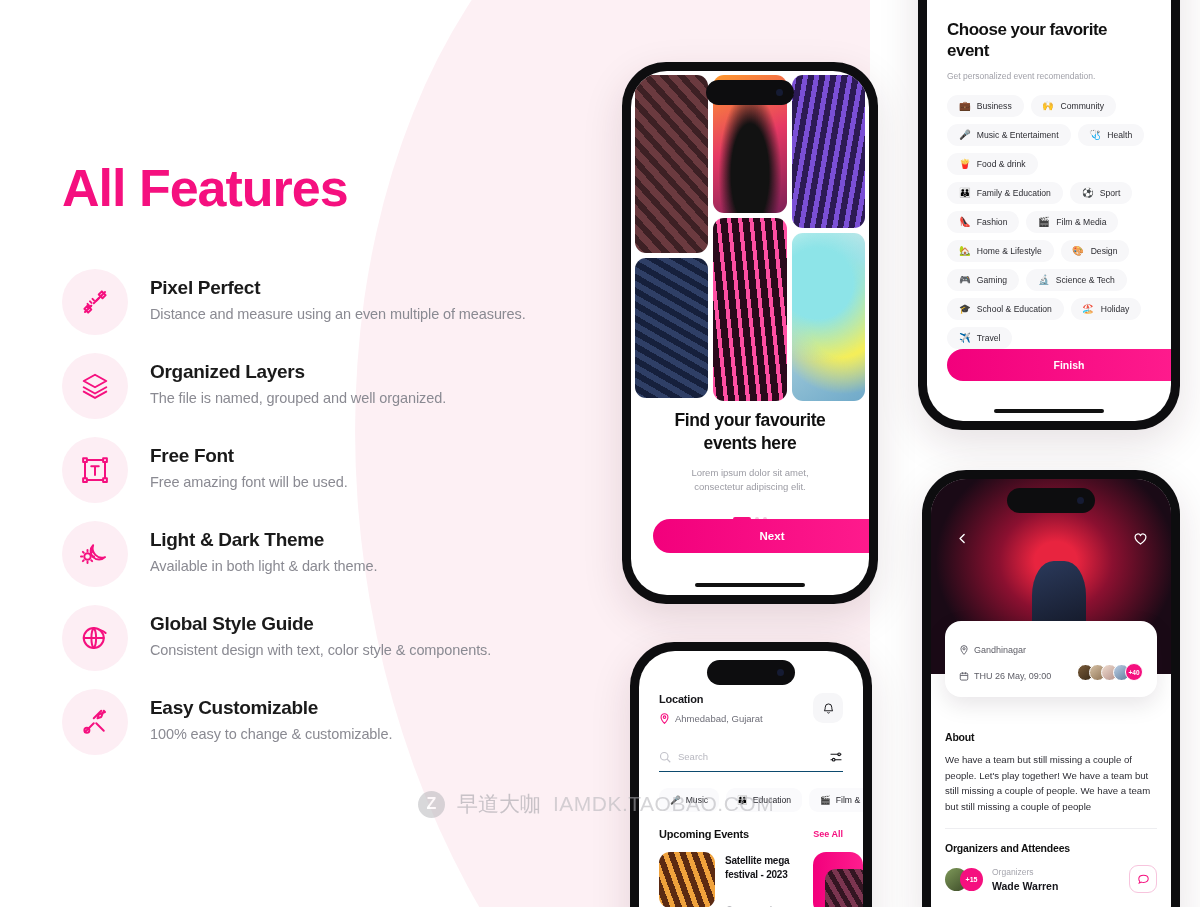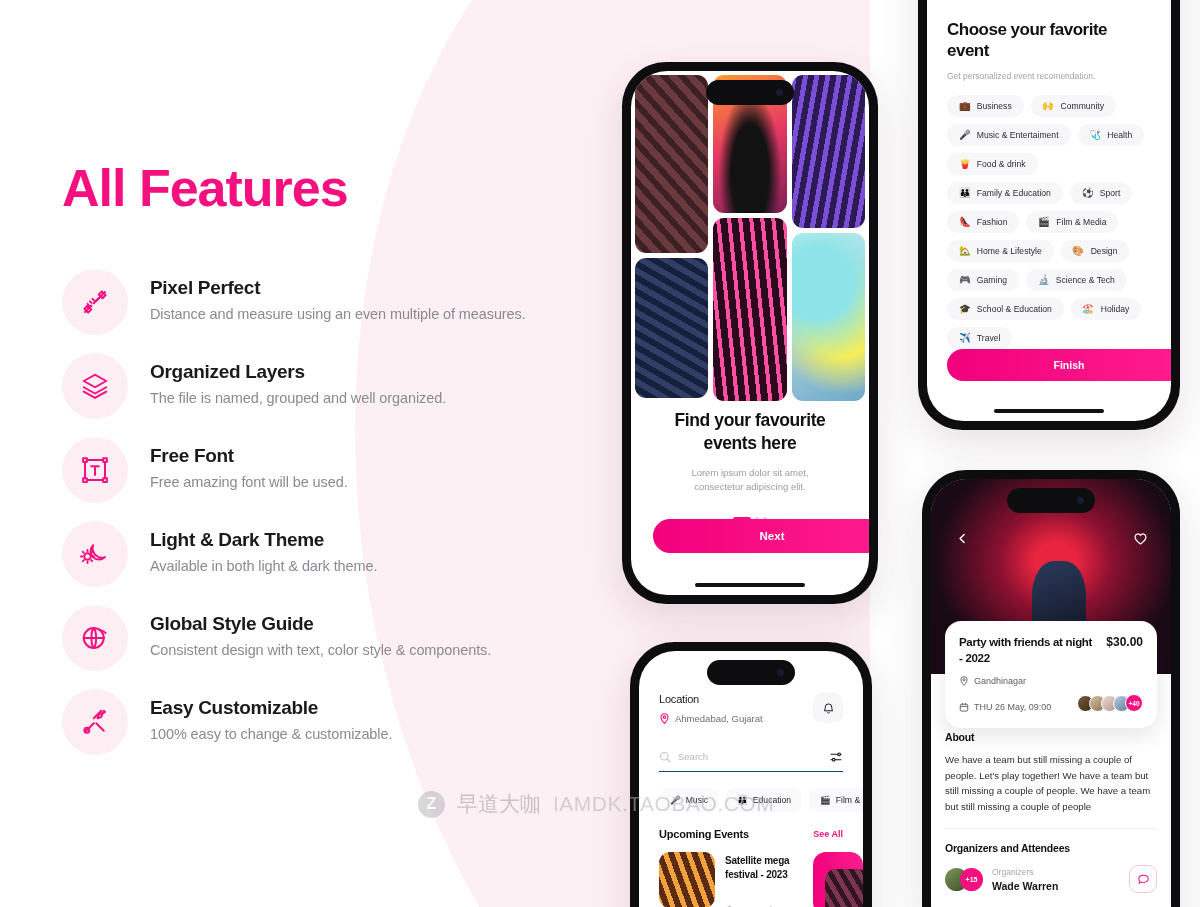--- a/index.html
+++ b/index.html
@@ -114,21 +114,21 @@
     display: inline-flex; align-items: center; gap: 6px;
     background: #f7f7f9; border-radius: 18px; padding: 6px 12px;
     font-size: 8.6px; color: #2c2c32; white-space: nowrap; cursor: pointer;
   }
   .chip .emo { font-size: 9.5px; line-height: 1; }
   #phone-categories .btn-primary { position: absolute; bottom: 40px; left: 20px; right: 20px; height: 32px; font-size: 10.5px; }
 
   
   #phone-home { left: 630px; top: 642px; width: 242px; height: 330px; }
   .home-top { padding: 42px 20px 0 20px; display: flex; justify-content: space-between; align-items: flex-start; }
-  .loc-label { font-size: 11px; font-weight: 400; color: #17171b; letter-spacing: -0.2px; }
+  .loc-label { font-size: 11px; font-weight: 700; color: #17171b; letter-spacing: -0.2px; }
   .loc-row { display: flex; align-items: center; gap: 5px; margin-top: 8px; }
   .loc-city { font-size: 9.5px; color: #6e6e78; }
   .bell-btn { width: 30px; height: 30px; border-radius: 10px; background: #f6f6f8;
               display: flex; align-items: center; justify-content: center; cursor: pointer; }
   .search-bar { margin: 18px 20px 0 20px; height: 30px; display: flex; align-items: center;
                 justify-content: space-between; border-bottom: 1px solid #0c4a6e; cursor: text; }
   .search-left { display: flex; align-items: center; gap: 7px; }
   .search-ph { font-size: 9.5px; color: #b8b8c0; }
   .cat-tabs { display: flex; gap: 7px; padding: 16px 0 0 20px; overflow: hidden; }
   .cat-tab { display: inline-flex; align-items: center; gap: 5px; background: #fafafc;
@@ -569,24 +569,20 @@
           </svg>
       </span>
       <span class="hero-btn">
         <svg width="15" height="15" viewBox="0 0 18 18" fill="none" stroke="#fff" stroke-width="1.5">
             <path d="M9 15.5S2.5 11.4 2.5 7a3.5 3.5 0 016.5-1.8A3.5 3.5 0 0115.5 7c0 4.4-6.5 8.5-6.5 8.5z"></path>
           </svg>
       </span>
     </div>
 
     <div class="detail-card">
-      <div class="dc-top">
-        <div class="dc-title">Party with friends at night - 2022</div>
-        <div class="dc-price">$30.00</div>
-      </div>
       <div class="dc-meta">
         <svg width="10" height="10" viewBox="0 0 16 16" fill="none" stroke="#5d5d66" stroke-width="1.5">
             <path d="M8 15s5-5.2 5-9A5 5 0 003 6c0 3.8 5 9 5 9z"></path>
             <circle cx="8" cy="6" r="1.8"></circle>
           </svg>
         <span>Gandhinagar</span>
       </div>
       <div class="dc-bottom">
         <div class="dc-meta" style="margin-top:6px">
           <svg width="10" height="10" viewBox="0 0 16 16" fill="none" stroke="#5d5d66" stroke-width="1.5">

